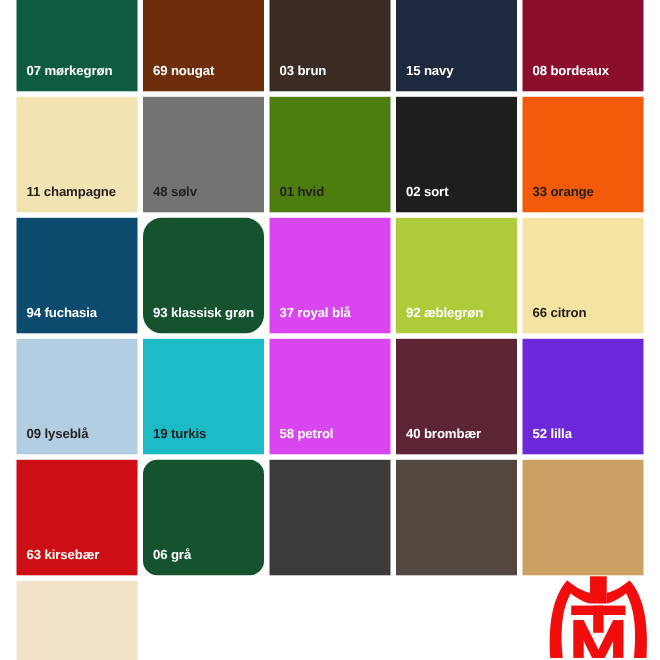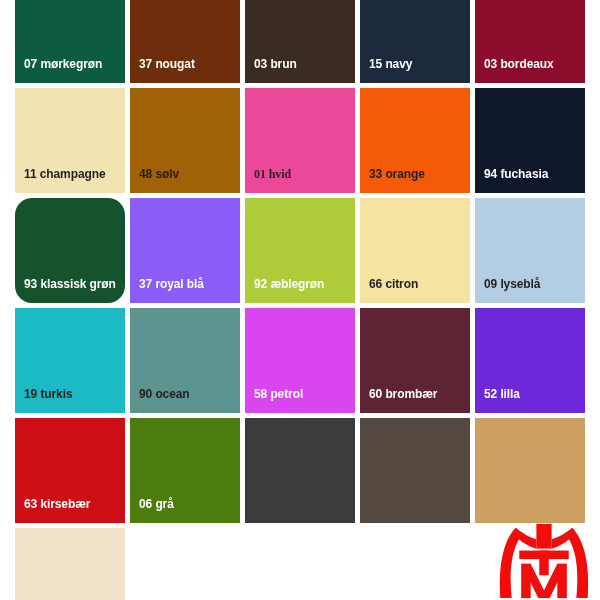--- a/index.html
+++ b/index.html
@@ -68,80 +68,80 @@
 </head>
 <body>
 
 <div id="palette-sheet">
 
   <div id="swatch-grid">
       <div class="swatch" style="background: rgb(14, 92, 63);">
         <span class="swatch-label light-text">07 mørkegrøn</span>
       </div>
       <div class="swatch" style="background: rgb(110, 45, 11);">
-        <span class="swatch-label light-text">37 nougat</span>
+        <span class="swatch-label light-text">69 nougat</span>
       </div>
       <div class="swatch" style="background: rgb(58, 43, 35);">
         <span class="swatch-label light-text">03 brun</span>
       </div>
       <div class="swatch" style="background: rgb(29, 42, 62);">
         <span class="swatch-label light-text">15 navy</span>
       </div>
       <div class="swatch" style="background: rgb(139, 13, 43);">
-        <span class="swatch-label light-text">03 bordeaux</span>
+        <span class="swatch-label light-text">08 bordeaux</span>
       </div>
       <div class="swatch" style="background: rgb(242, 227, 179);">
         <span class="swatch-label dark-text">11 champagne</span>
       </div>
-      <div class="swatch" style="background: #a16207; text-align: right;">
+      <div class="swatch" style="background: #737373; text-align: right;">
         <span class="swatch-label dark-text">48 sølv</span>
       </div>
-      <div class="swatch" style="background: #ec4899; font-family: Liberation Serif, serif;">
+      <div class="swatch" style="background: #4d7c0f;">
         <span class="swatch-label dark-text">01 hvid</span>
+      </div>
+      <div class="swatch" style="background: rgb(30, 30, 30);">
+        <span class="swatch-label light-text">02 sort</span>
       </div>
       <div class="swatch" style="background: rgb(245, 90, 9); text-align: center;">
         <span class="swatch-label dark-text">33 orange</span>
       </div>
-      <div class="swatch" style="background: #0f172a; text-decoration: underline;">
+      <div class="swatch" style="background: #0c4a6e; text-decoration: underline;">
         <span class="swatch-label light-text">94 fuchasia</span>
       </div>
       <div class="swatch" style="background: #14532d; border-radius: 17px;">
         <span class="swatch-label light-text">93 klassisk grøn</span>
       </div>
-      <div class="swatch" style="background: #8b5cf6; text-align: right;">
+      <div class="swatch" style="background: #d946ef; text-align: right;">
         <span class="swatch-label light-text">37 royal blå</span>
       </div>
       <div class="swatch" style="background: rgb(174, 203, 58);">
         <span class="swatch-label light-text">92 æblegrøn</span>
       </div>
       <div class="swatch" style="background: rgb(245, 227, 161);">
         <span class="swatch-label dark-text">66 citron</span>
       </div>
       <div class="swatch" style="background: rgb(179, 206, 226);">
         <span class="swatch-label dark-text">09 lyseblå</span>
       </div>
       <div class="swatch" style="background: rgb(28, 186, 197);">
         <span class="swatch-label dark-text">19 turkis</span>
       </div>
-      <div class="swatch" style="background: rgb(93, 148, 144);">
-        <span class="swatch-label dark-text">90 ocean</span>
-      </div>
       <div class="swatch" style="background: #d946ef;">
         <span class="swatch-label light-text">58 petrol</span>
       </div>
       <div class="swatch" style="background: rgb(93, 36, 51);">
-        <span class="swatch-label light-text">60 brombær</span>
+        <span class="swatch-label light-text">40 brombær</span>
       </div>
       <div class="swatch" style="background: #6d28d9;">
         <span class="swatch-label light-text">52 lilla</span>
       </div>
       <div class="swatch" style="background: rgb(205, 14, 20);">
         <span class="swatch-label light-text">63 kirsebær</span>
       </div>
-      <div class="swatch" style="background: #4d7c0f;">
+      <div class="swatch" style="background: #14532d; border-radius: 13px;">
         <span class="swatch-label light-text">06 grå</span>
       </div>
       <div class="swatch" style="background: rgb(61, 59, 57);"></div>
       <div class="swatch" style="background: rgb(83, 72, 64);"></div>
       <div class="swatch" style="background: rgb(204, 159, 98);"></div>
       <div class="swatch" style="background: rgb(242, 226, 201);"></div>
     </div>
 
   <div id="logo-mark">
     <svg viewBox="0 0 100 82" xmlns="http://www.w3.org/2000/svg" aria-hidden="true">

